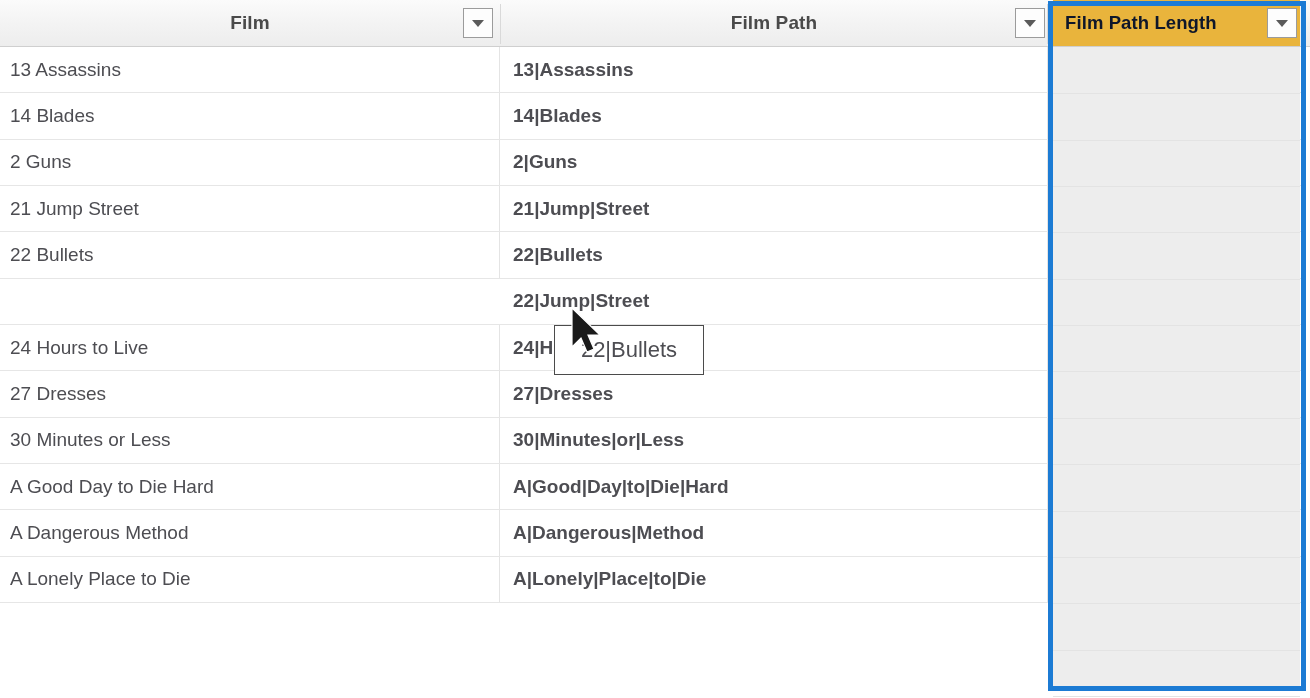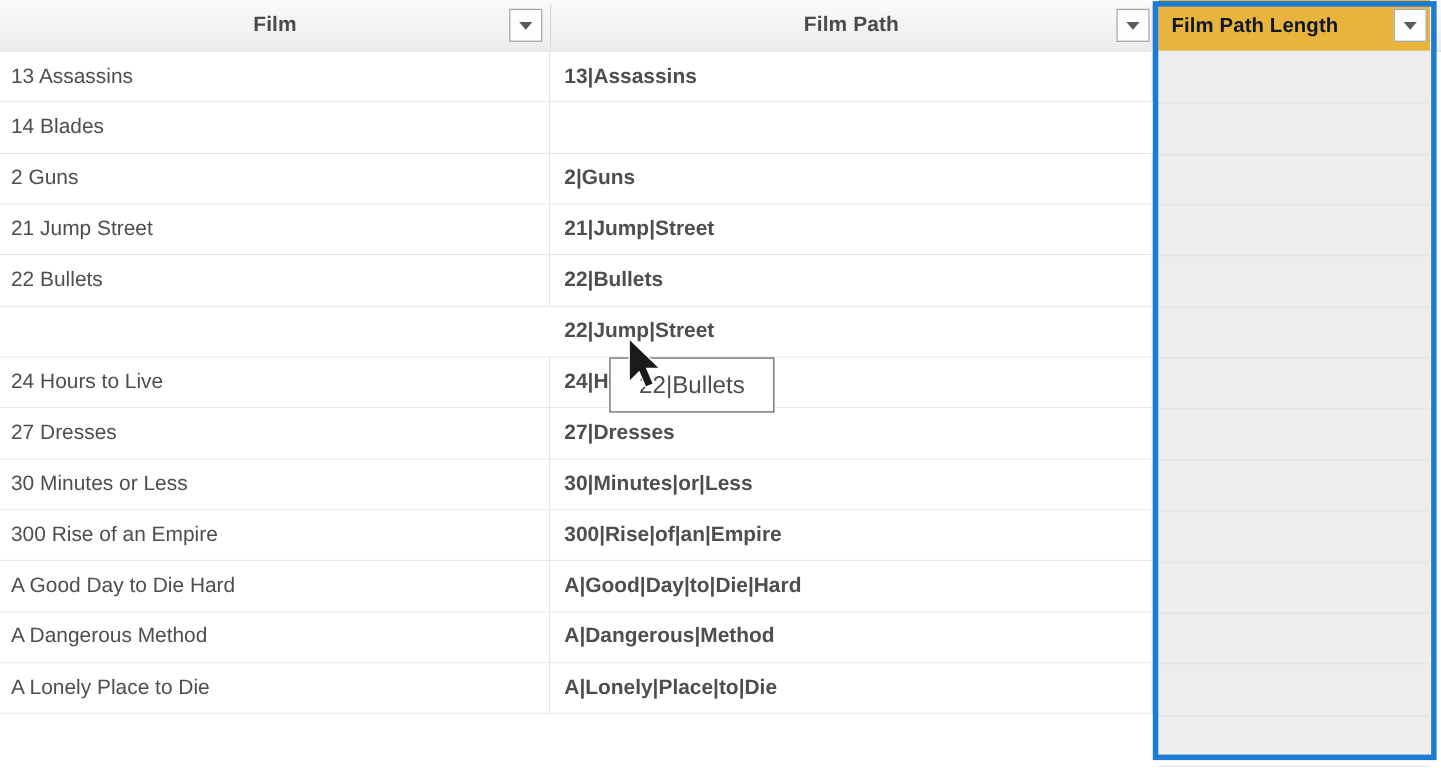--- a/index.html
+++ b/index.html
@@ -227,20 +227,21 @@
   </div>
 
   <div class="grid" id="grid">
       <div class="row">
         <div class="cell c-film">13 Assassins</div>
         <div class="cell c-path">13|Assassins</div>
         <div class="cell c-len">2</div>
       </div>
       <div class="row">
         <div class="cell c-film">14 Blades</div>
+        <div class="cell c-path">14|Blades</div>
         <div class="cell c-len">2</div>
       </div>
       <div class="row">
         <div class="cell c-film">2 Guns</div>
         <div class="cell c-path">2|Guns</div>
         <div class="cell c-len">2</div>
       </div>
       <div class="row">
         <div class="cell c-film">21 Jump Street</div>
         <div class="cell c-path">21|Jump|Street</div>
@@ -262,25 +263,20 @@
       </div>
       <div class="row">
         <div class="cell c-film">27 Dresses</div>
         <div class="cell c-path">27|Dresses</div>
         <div class="cell c-len">2</div>
       </div>
       <div class="row">
         <div class="cell c-film">30 Minutes or Less</div>
         <div class="cell c-path">30|Minutes|or|Less</div>
         <div class="cell c-len">4</div>
-      </div>
-      <div class="row">
-        <div class="cell c-film">300 Rise of an Empire</div>
-        <div class="cell c-path">300|Rise|of|an|Empire</div>
-        <div class="cell c-len">5</div>
       </div>
       <div class="row">
         <div class="cell c-film">A Good Day to Die Hard</div>
         <div class="cell c-path">A|Good|Day|to|Die|Hard</div>
         <div class="cell c-len">6</div>
       </div>
       <div class="row">
         <div class="cell c-film">A Dangerous Method</div>
         <div class="cell c-path">A|Dangerous|Method</div>
         <div class="cell c-len">3</div>

